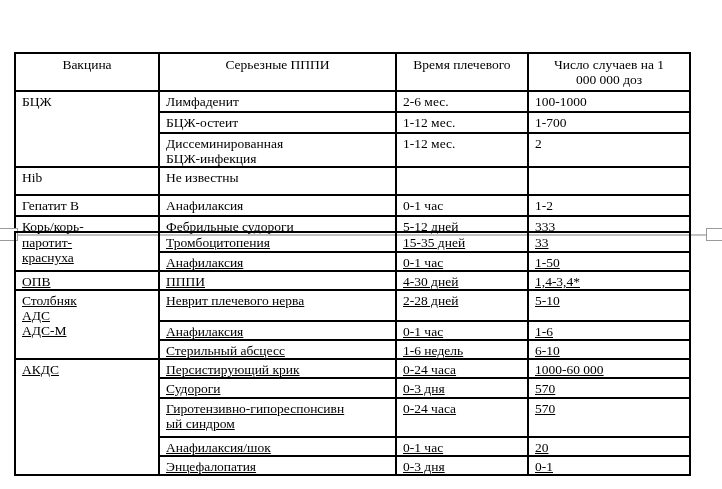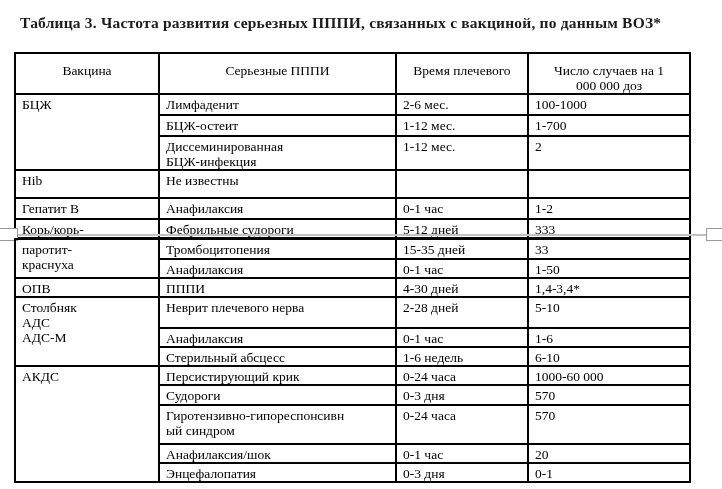--- a/index.html
+++ b/index.html
@@ -11,47 +11,46 @@
   .doc-title {
     position:absolute; left:20px; top:14px; width:680px;
     font-size:15.5px; font-weight:bold; color:#1c1c1c;
     letter-spacing:0.2px;
   }
   table.vtable {
     position:absolute; left:14px; width:675px;
     border-collapse:collapse; table-layout:fixed;
   }
   #table1 { top:52px; }
-  #table2 { top:238px; }
+  #table2 { top:231px;text-decoration:underline; }
   table.vtable td {
     border:2px solid #000;
     padding:2px 6px 0 6px;
     font-size:13.5px; line-height:15px;
     vertical-align:top; text-align:left;
     white-space:pre-line; overflow:hidden;
   }
-  tr.hrow td { text-align:center; padding-top:9px; }
+  tr.hrow td { text-align:center; padding-top:3px; }
   td.vgroup { line-height:19px; }
   .page-break-line {
     position:absolute; left:0; top:234px; width:722px; height:2px;
     background:#c2c2c2;
   }
   .pb-box {
     position:absolute; top:228px; width:18px; height:11px;
     background:#ffffff; border:1px solid #9a9a9a;
   }
   .pb-box.left  { left:-2px; }
   .pb-box.right { left:706px; }
 </style>
 </head>
 <body>
 
 <div class="canvas">
 
-  <div class="doc-title">Таблица 3. Частота развития серьезных ПППИ, связанных с вакциной, по данным ВОЗ*</div>
 
   <table class="vtable" id="table1">
     <colgroup>
         <col style="width:144px">
         <col style="width:237px">
         <col style="width:132px">
         <col style="width:162px">
       </colgroup>
     <tbody>
       <tr class="hrow" style="height:38px">

